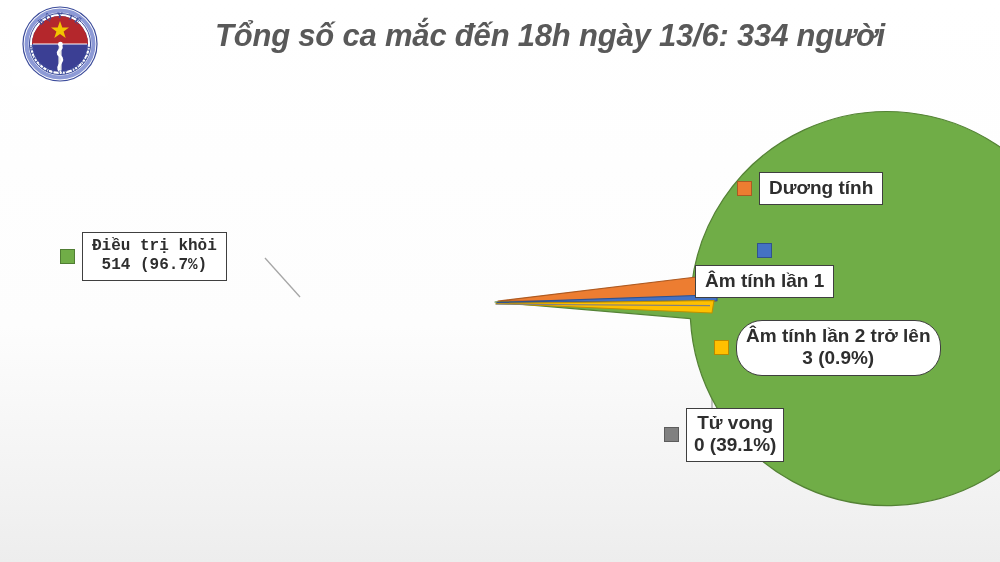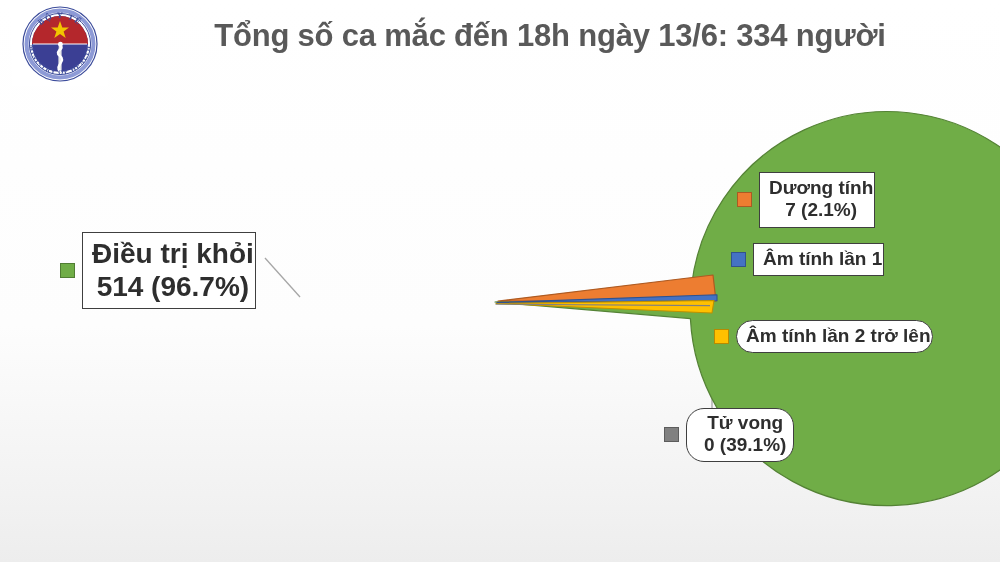--- a/index.html
+++ b/index.html
@@ -35,20 +35,21 @@
     position: absolute;
     left: 150px;
     top: 18px;
     width: 800px;
     text-align: center;
     font-size: 31px;
     font-weight: bold;
     color: #595959;
     letter-spacing: -0.2px;
     white-space: nowrap;
+    font-style: italic;
   }
 
   
   #pie-area {
     position: absolute;
     left: 0;
     top: 0;
     width: 1000px;
     height: 562px;
   }
@@ -63,40 +64,40 @@
   .swatch {
     width: 15px;
     height: 15px;
     flex: 0 0 15px;
     border: 1px solid rgba(0,0,0,0.28);
     box-sizing: border-box;
   }
   .labelbox {
     border: 1.6px solid #3f3f3f;
     background: #ffffff;
-    padding: 4px 1px 5px 9px;
+    padding: 4px 9px 5px 9px;
     text-align: center;
     color: #2e2e2e;
     font-weight: bold;
     font-size: 19px;
     line-height: 1.18;
     white-space: nowrap;
   }
   .labelbox .ln2 { display: block; }
 
   
   #callout-recovered { left: 60px;  top: 232px; }
   #callout-positive  { left: 737px; top: 172px; }
-  #callout-neg1      { left: 731px; top: 243px; }
+  #callout-neg1      { left: 695px; top: 243px; flex-direction: column; }
   #callout-neg2plus  { left: 714px; top: 320px; }
   #callout-death     { left: 664px; top: 408px; }
 
-  #callout-recovered .labelbox { font-size: 28px; }
+  #callout-recovered .labelbox { font-size: 16px; font-family: Liberation Mono, monospace; }
   #callout-neg2plus  .labelbox { font-size: 19px; border-radius: 26px; }
-  #callout-death     .labelbox { font-size: 19px; padding: 3px 7px 4px 17px; border-radius: 18px; }
+  #callout-death     .labelbox { font-size: 19px; padding: 3px 7px 4px 7px; }
 </style>
 </head>
 <body>
 
 <div id="slide">
 
   <div id="logo-box">
     <svg width="96" height="84" viewBox="0 0 96 84">
       <rect x="0" y="0" width="96" height="84" fill="#ffffff"></rect>
 
@@ -169,35 +170,35 @@
     <div class="labelbox">
       <span>Điều trị khỏi</span>
       <span class="ln2">514 (96.7%)</span>
     </div>
   </div>
 
   <div class="callout" id="callout-positive">
     <span class="swatch" style="background:#ED7D31"></span>
     <div class="labelbox">
       <span>Dương tính</span>
-      <span class="ln2">7 (2.1%)</span>
     </div>
   </div>
 
   <div class="callout" id="callout-neg1">
     <span class="swatch" style="background:#4472C4"></span>
     <div class="labelbox">
       <span>Âm tính lần 1</span>
     </div>
   </div>
 
   <div class="callout" id="callout-neg2plus">
     <span class="swatch" style="background:#FFC000"></span>
     <div class="labelbox">
       <span>Âm tính lần 2 trở lên</span>
+      <span class="ln2">3 (0.9%)</span>
     </div>
   </div>
 
   <div class="callout" id="callout-death">
     <span class="swatch" style="background:#808080"></span>
     <div class="labelbox">
       <span>Tử vong</span>
       <span class="ln2">0 (39.1%)</span>
     </div>
   </div>

